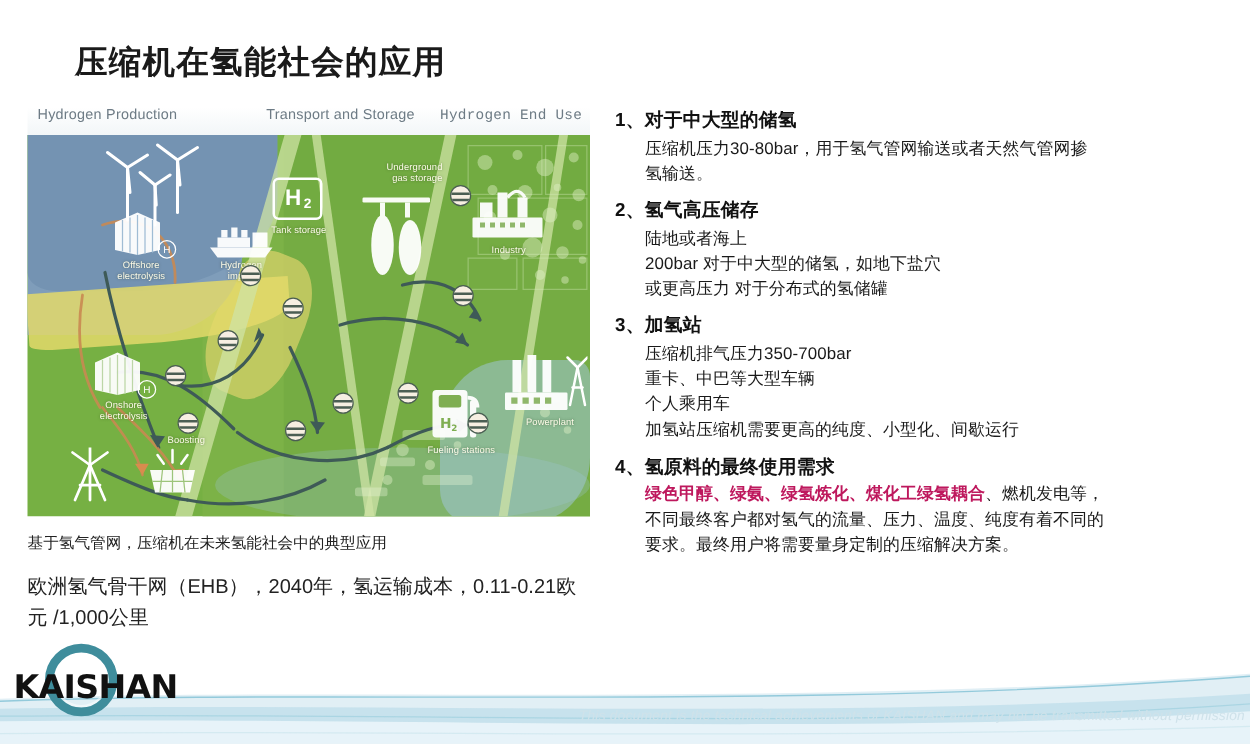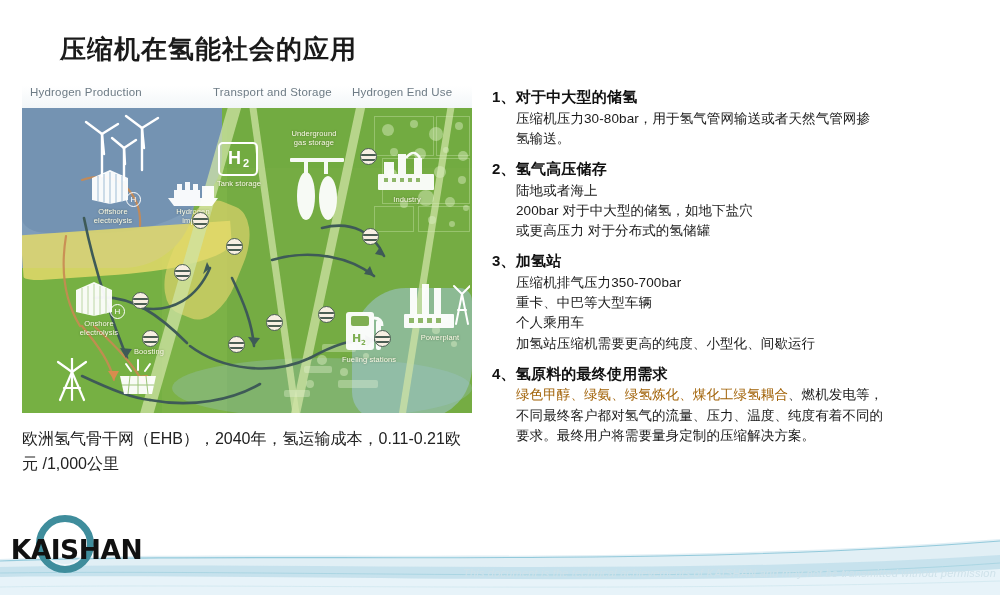--- a/index.html
+++ b/index.html
@@ -24,21 +24,21 @@
   #illus-headers{
     position:relative; height:22px;
     background:linear-gradient(to bottom,#ffffff 0%,#f2f6f8 100%);
   }
   #illus-headers span{
     position:absolute; top:0; font-size:11.5px; color:#6d7b85;
     letter-spacing:.2px; white-space:nowrap;
   }
   .hdr-prod{ left:8px; }
   .hdr-trans{ left:151px;margin-left:40px; }
-  .hdr-end{ left:330px; }
+  .hdr-end{ left:330px;font-family:Liberation Mono, monospace; }
 
   
   #illustration{
     position:relative; width:450px; height:305px; overflow:hidden;
     background:#76b043;
   }
   .layer{ position:absolute; inset:0; }
 
   
   .sea{
@@ -128,21 +128,21 @@
   #right-col{ position:absolute; left:492px; top:86px; width:500px; }
   .sec{ margin-bottom:9px; }
   .sec-head{
     font-size:15px; font-weight:700; color:#111; line-height:1.5;
     letter-spacing:.2px;
   }
   .sec-body{
     font-size:13.5px; color:#1a1a1a; line-height:1.5;
     padding-left:24px; white-space:pre-line; letter-spacing:.1px;
   }
-  .sec-body .hl{ color:#a16207; font-weight:400;margin-top:20px; }
+  .sec-body .hl{ color:#be185d; font-weight:700;margin-top:20px; }
 
   
   #footer{
     position:absolute; left:0; bottom:0; width:1000px; height:92px;
     overflow:hidden;
     padding-left:48px;
   }
   #footer svg{ position:absolute; left:0; bottom:0; }
   #logo{
     position:absolute; left:8px; bottom:18px; width:170px; height:62px;
@@ -371,21 +371,21 @@
 
     <svg width="66" height="72" style="position:absolute;left:262px;top:40px;">
       <g fill="#ffffff" opacity=".95">
         <rect x="6" y="10" width="54" height="4" rx="1"></rect>
         <rect x="20" y="14" width="4" height="12"></rect>
         <rect x="40" y="14" width="4" height="12"></rect>
         <ellipse cx="22" cy="48" rx="9" ry="24"></ellipse>
         <ellipse cx="44" cy="50" rx="9" ry="22"></ellipse>
       </g>
     </svg>
-    <div class="flabel" style="left:252px;top:22px;width:80px;">Underground
+    <div class="flabel" style="left:252px;top:22px;width:80px;text-align:right;">Underground
 gas storage</div>
 
     <svg width="66" height="52" style="position:absolute;left:352px;top:36px;">
       <g fill="#ffffff" opacity=".95">
         <rect x="4" y="30" width="56" height="16" rx="1"></rect>
         <rect x="10" y="18" width="10" height="12"></rect>
         <rect x="24" y="10" width="8" height="20"></rect>
         <rect x="40" y="14" width="8" height="16"></rect>
         <path d="M32 14 q8 -10 14 0" stroke="#ffffff" stroke-width="2.6" fill="none"></path>
       </g>
@@ -444,20 +444,21 @@
     <div class="node" style="left:206px;top:228px;"></div>
     <div class="node" style="left:120px;top:222px;"></div>
     <div class="node" style="left:244px;top:206px;"></div>
     <div class="node" style="left:296px;top:198px;"></div>
     <div class="node" style="left:338px;top:40px;"></div>
     <div class="node" style="left:340px;top:120px;"></div>
     <div class="node" style="left:352px;top:222px;"></div>
     <div class="node" style="left:170px;top:104px;"></div>
   </div>
 
+  <div id="caption1">基于氢气管网，压缩机在未来氢能社会中的典型应用</div>
   <div id="caption2">欧洲氢气骨干网（EHB），2040年，氢运输成本，0.11-0.21欧元
 /1,000公里</div>
 </div>
 
 <div id="right-col">
 
   <div class="sec">
     <div class="sec-head">
       <span>1、</span><span>对于中大型的储氢</span>
     </div>

